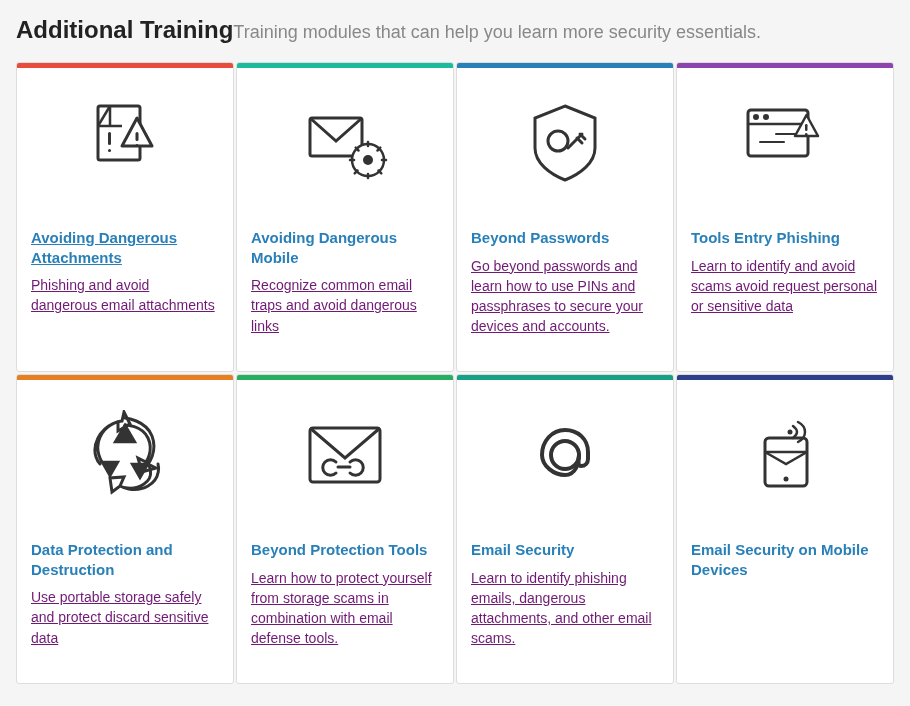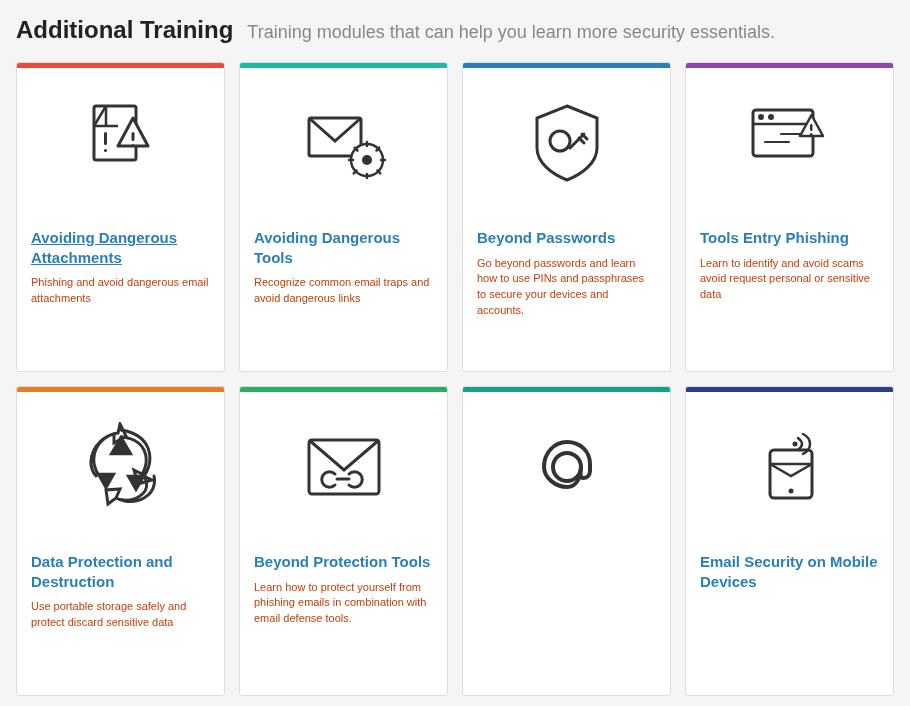--- a/index.html
+++ b/index.html
@@ -5,36 +5,35 @@
     * { box-sizing: border-box; margin: 0; padding: 0; }
     body {
       font-family: Arial, sans-serif;
       background: #f5f5f5;
       padding: 16px;
       width: 910px;
     }
     .header-area {
       display: flex;
       align-items: baseline;
-      gap: 14px;
       margin-bottom: 18px;
     }
     .main-title {
       font-size: 24px;
       font-weight: 700;
       color: #222;
     }
     .subtitle {
       font-size: 18px;
       color: #888;
     }
     .grid {
       display: grid;
       grid-template-columns: repeat(4, 1fr);
-      gap: 14px;
+      gap: 2px;
     }
     .card {
       background: #fff;
       border: 1px solid #ddd;
       border-radius: 3px;
       overflow: hidden;
       display: flex;
       flex-direction: column;
       min-height: 310px;
     }
@@ -63,23 +62,24 @@
       color: #2980b9;
       text-decoration: underline;
       cursor: pointer;
       margin-bottom: 8px;
       line-height: 1.3;
     }
     .card-title.no-underline {
       text-decoration: none;
     }
     .card-desc {
-      font-size: 11px;
-      color: #c2410c;
+      font-size: 14px;
+      color: #701a75;
       line-height: 1.45;
+      text-decoration: underline;
     }
     
     .border-red    { background: #e74c3c; }
     .border-teal   { background: #1abc9c; }
     .border-blue   { background: #2980b9; }
     .border-purple { background: #8e44ad; }
     .border-orange { background: #e67e22; }
     .border-green  { background: #27ae60; }
     .border-cyan   { background: #16a085; }
     .border-darkblue { background: #2c3e8c; }
@@ -118,21 +118,21 @@
       <div class="card-icon-area">
         <svg viewBox="0 0 90 90" fill="none" xmlns="http://www.w3.org/2000/svg">
         <rect x="10" y="20" width="52" height="38" rx="2" stroke="#333" stroke-width="3" fill="white"></rect>
         <polyline points="10,20 36,43 62,20" fill="none" stroke="#333" stroke-width="3"></polyline>
         <circle cx="68" cy="62" r="16" fill="white" stroke="#333" stroke-width="2.5"></circle>
         <circle cx="68" cy="62" r="5" fill="#333"></circle>
         <path d="M68 44 v4 M68 76 v4 M50 62 h4 M82 62 h4 M55.7 49.7 l2.8 2.8 M78.5 72.5 l2.8 2.8 M80.3 49.7 l-2.8 2.8 M57.5 72.5 l-2.8 2.8" stroke="#333" stroke-width="2.5" stroke-linecap="round"></path>
       </svg>
       </div>
       <div class="card-content">
-        <div class="card-title no-underline">Avoiding Dangerous Tools</div>
+        <div class="card-title no-underline">Avoiding Dangerous Mobile</div>
         <div class="card-desc">Recognize common email traps and avoid dangerous links</div>
       </div>
     </div>
     <div class="card">
       <div class="card-top-border border-blue"></div>
       <div class="card-icon-area">
         <svg viewBox="0 0 90 90" fill="none" xmlns="http://www.w3.org/2000/svg">
         <path d="M45 8 L75 20 L75 50 C75 65 60 76 45 82 C30 76 15 65 15 50 L15 20 Z" stroke="#333" stroke-width="3" fill="white"></path>
         <circle cx="38" cy="43" r="10" stroke="#333" stroke-width="3" fill="white"></circle>
         <line x1="48" y1="50" x2="62" y2="36" stroke="#333" stroke-width="3" stroke-linecap="round"></line>
@@ -188,30 +188,34 @@
         <svg viewBox="0 0 90 90" fill="none" xmlns="http://www.w3.org/2000/svg">
         <rect x="10" y="18" width="70" height="54" rx="3" stroke="#333" stroke-width="3" fill="white"></rect>
         <polyline points="10,18 45,48 80,18" fill="none" stroke="#333" stroke-width="3"></polyline>
         <path d="M36 52 C33 49 28 49 25 52 C22 55 22 60 25 63 C28 66 33 66 36 63" stroke="#333" stroke-width="3" fill="none" stroke-linecap="round"></path>
         <path d="M50 52 C53 49 58 49 61 52 C64 55 64 60 61 63 C58 66 53 66 50 63" stroke="#333" stroke-width="3" fill="none" stroke-linecap="round"></path>
         <line x1="38" y1="57" x2="50" y2="57" stroke="#333" stroke-width="3" stroke-linecap="round"></line>
       </svg>
       </div>
       <div class="card-content">
         <div class="card-title no-underline">Beyond Protection Tools</div>
-        <div class="card-desc">Learn how to protect yourself from phishing emails in combination with email defense tools.</div>
+        <div class="card-desc">Learn how to protect yourself from storage scams in combination with email defense tools.</div>
       </div>
     </div>
     <div class="card">
       <div class="card-top-border border-cyan"></div>
       <div class="card-icon-area">
         <svg viewBox="0 0 90 90" fill="none" xmlns="http://www.w3.org/2000/svg">
         <circle cx="45" cy="45" r="14" stroke="#333" stroke-width="4" fill="white"></circle>
         <path d="M59 45 C59 52.7 56 65 45 65 C34 65 22 56 22 45 C22 31 32 20 45 20 C58 20 68 29 68 42 L68 49 C68 53 65 56 61 56 C57 56 59 49 59 45" stroke="#333" stroke-width="4" fill="none" stroke-linecap="round"></path>
       </svg>
+      </div>
+      <div class="card-content">
+        <div class="card-title no-underline">Email Security</div>
+        <div class="card-desc">Learn to identify phishing emails, dangerous attachments, and other email scams.</div>
       </div>
     </div>
     <div class="card">
       <div class="card-top-border border-darkblue"></div>
       <div class="card-icon-area">
         <svg viewBox="0 0 90 90" fill="none" xmlns="http://www.w3.org/2000/svg">
         <rect x="25" y="28" width="42" height="48" rx="4" stroke="#333" stroke-width="3" fill="white"></rect>
         <line x1="25" y1="42" x2="67" y2="42" stroke="#333" stroke-width="2.5"></line>
         <polyline points="25,42 46,54 67,42" fill="none" stroke="#333" stroke-width="2.5"></polyline>
         <circle cx="46" cy="69" r="2.5" fill="#333"></circle>

